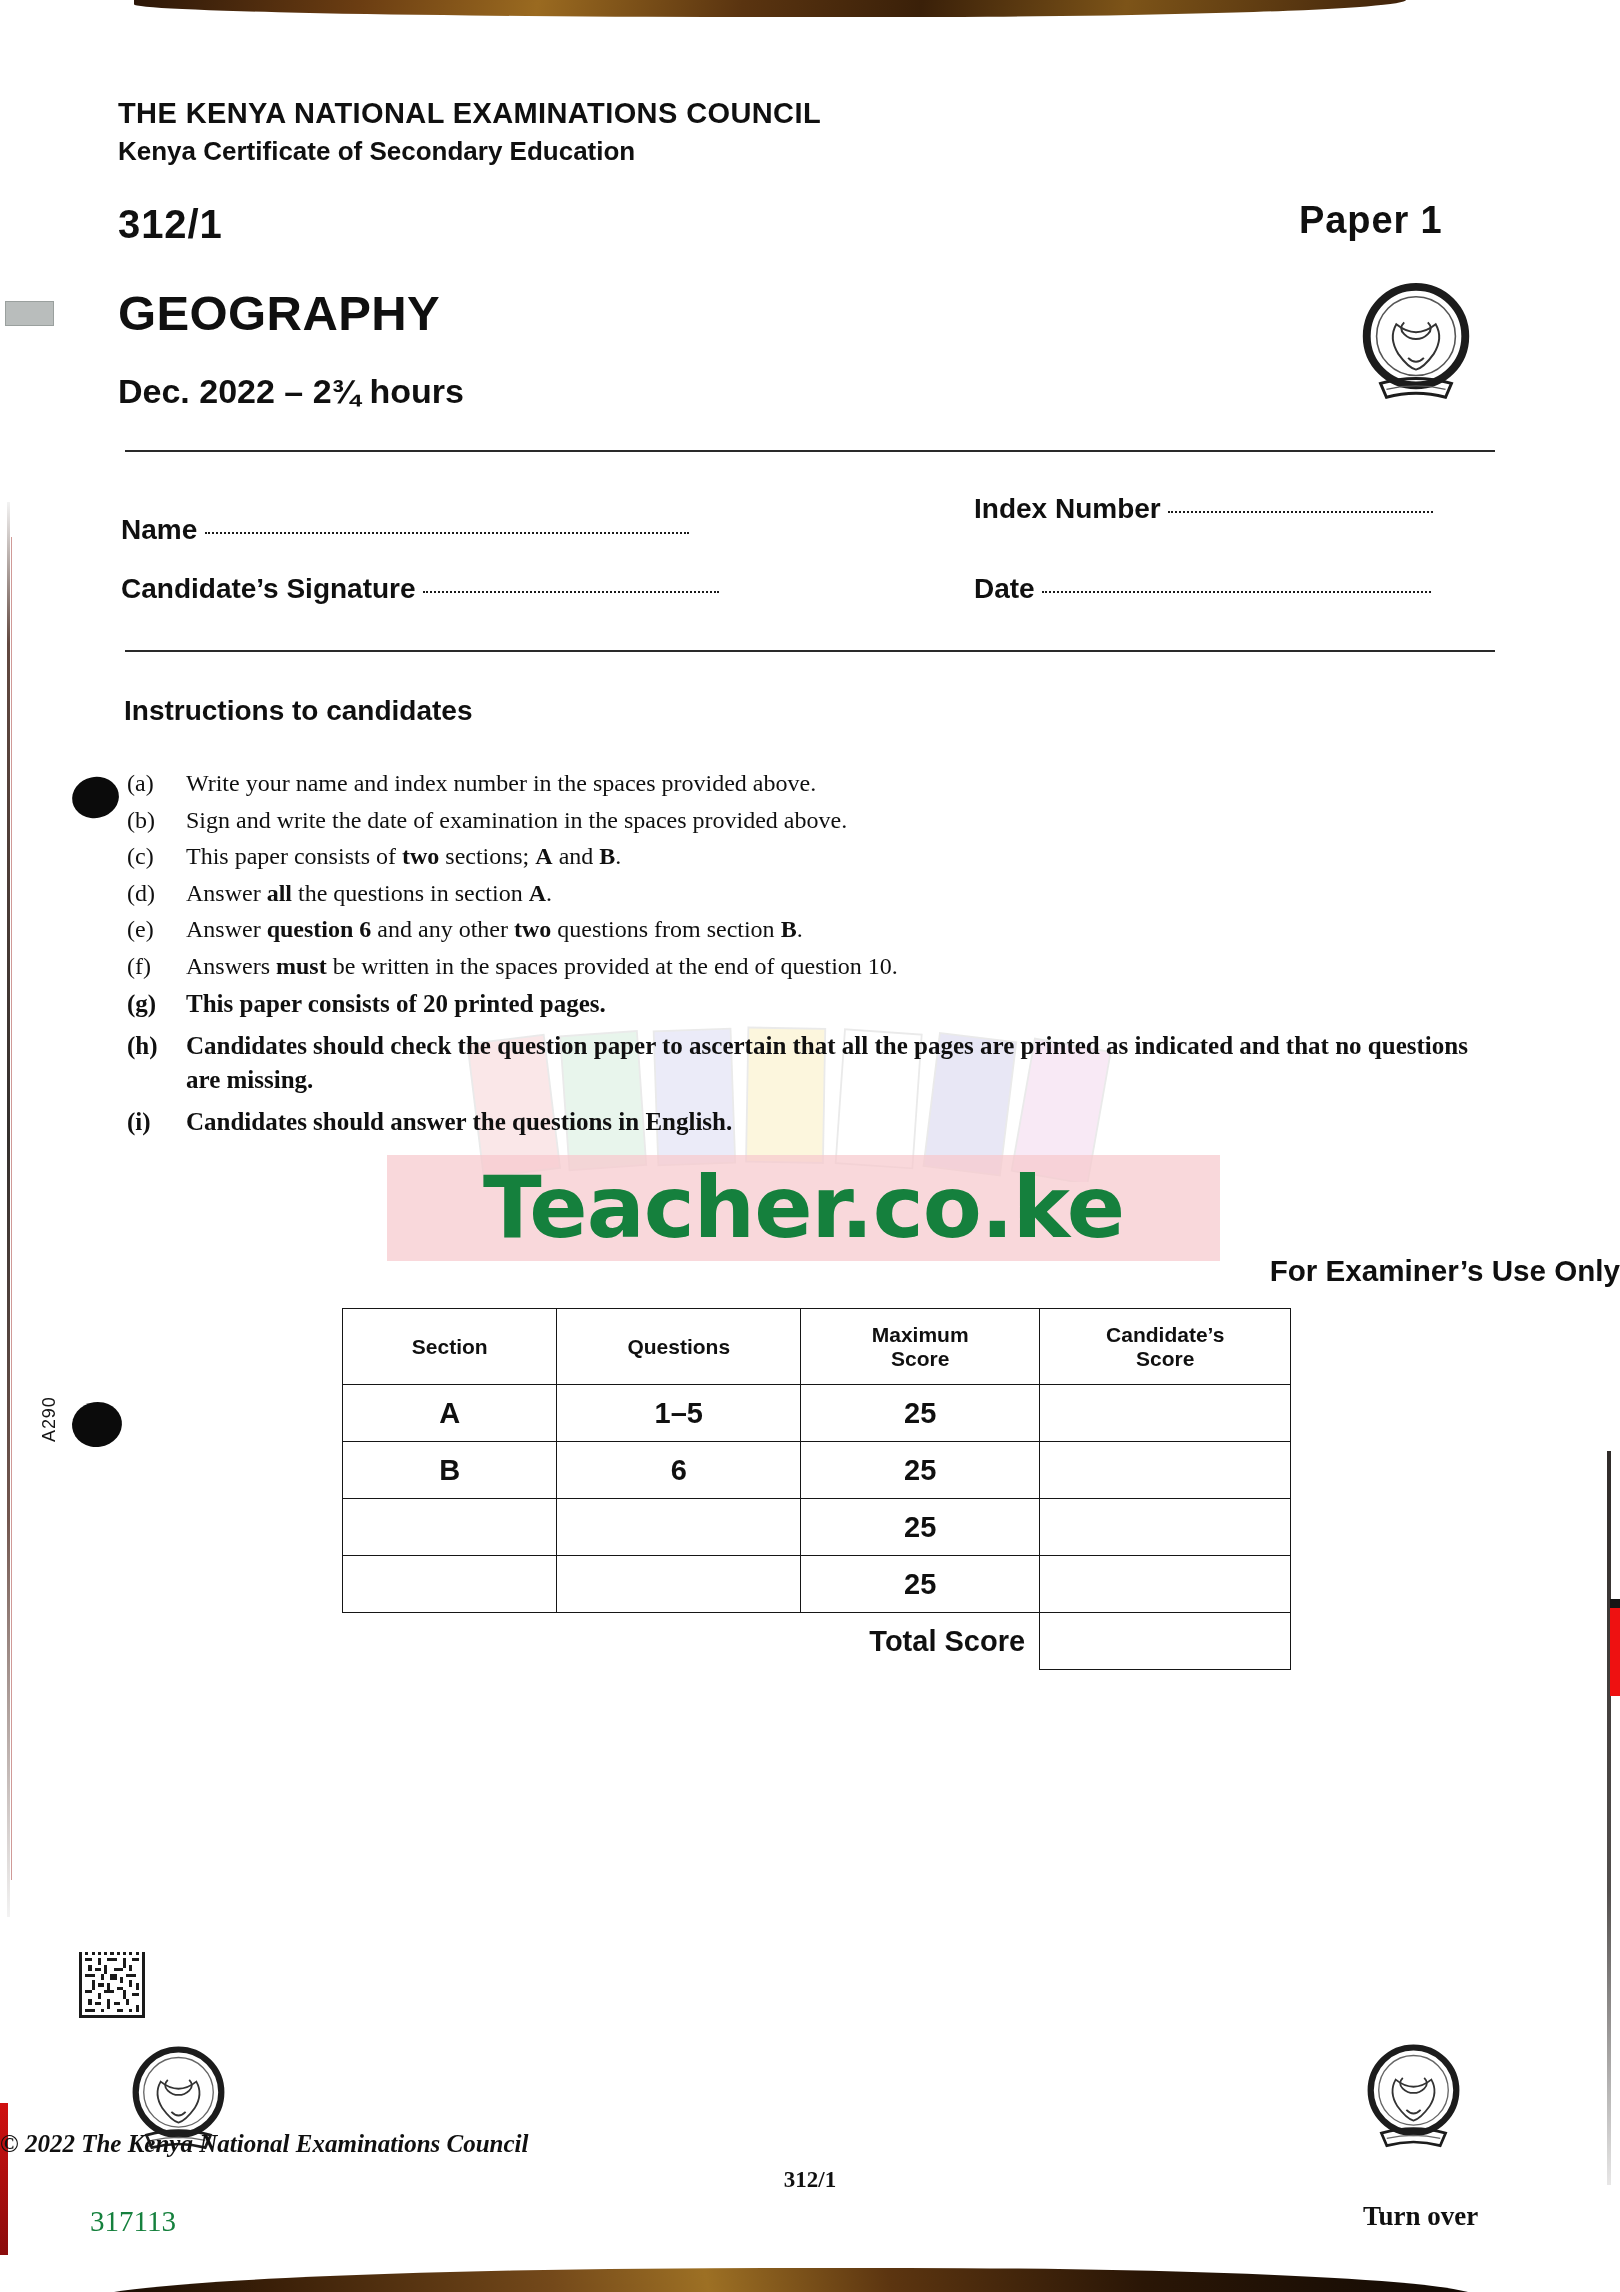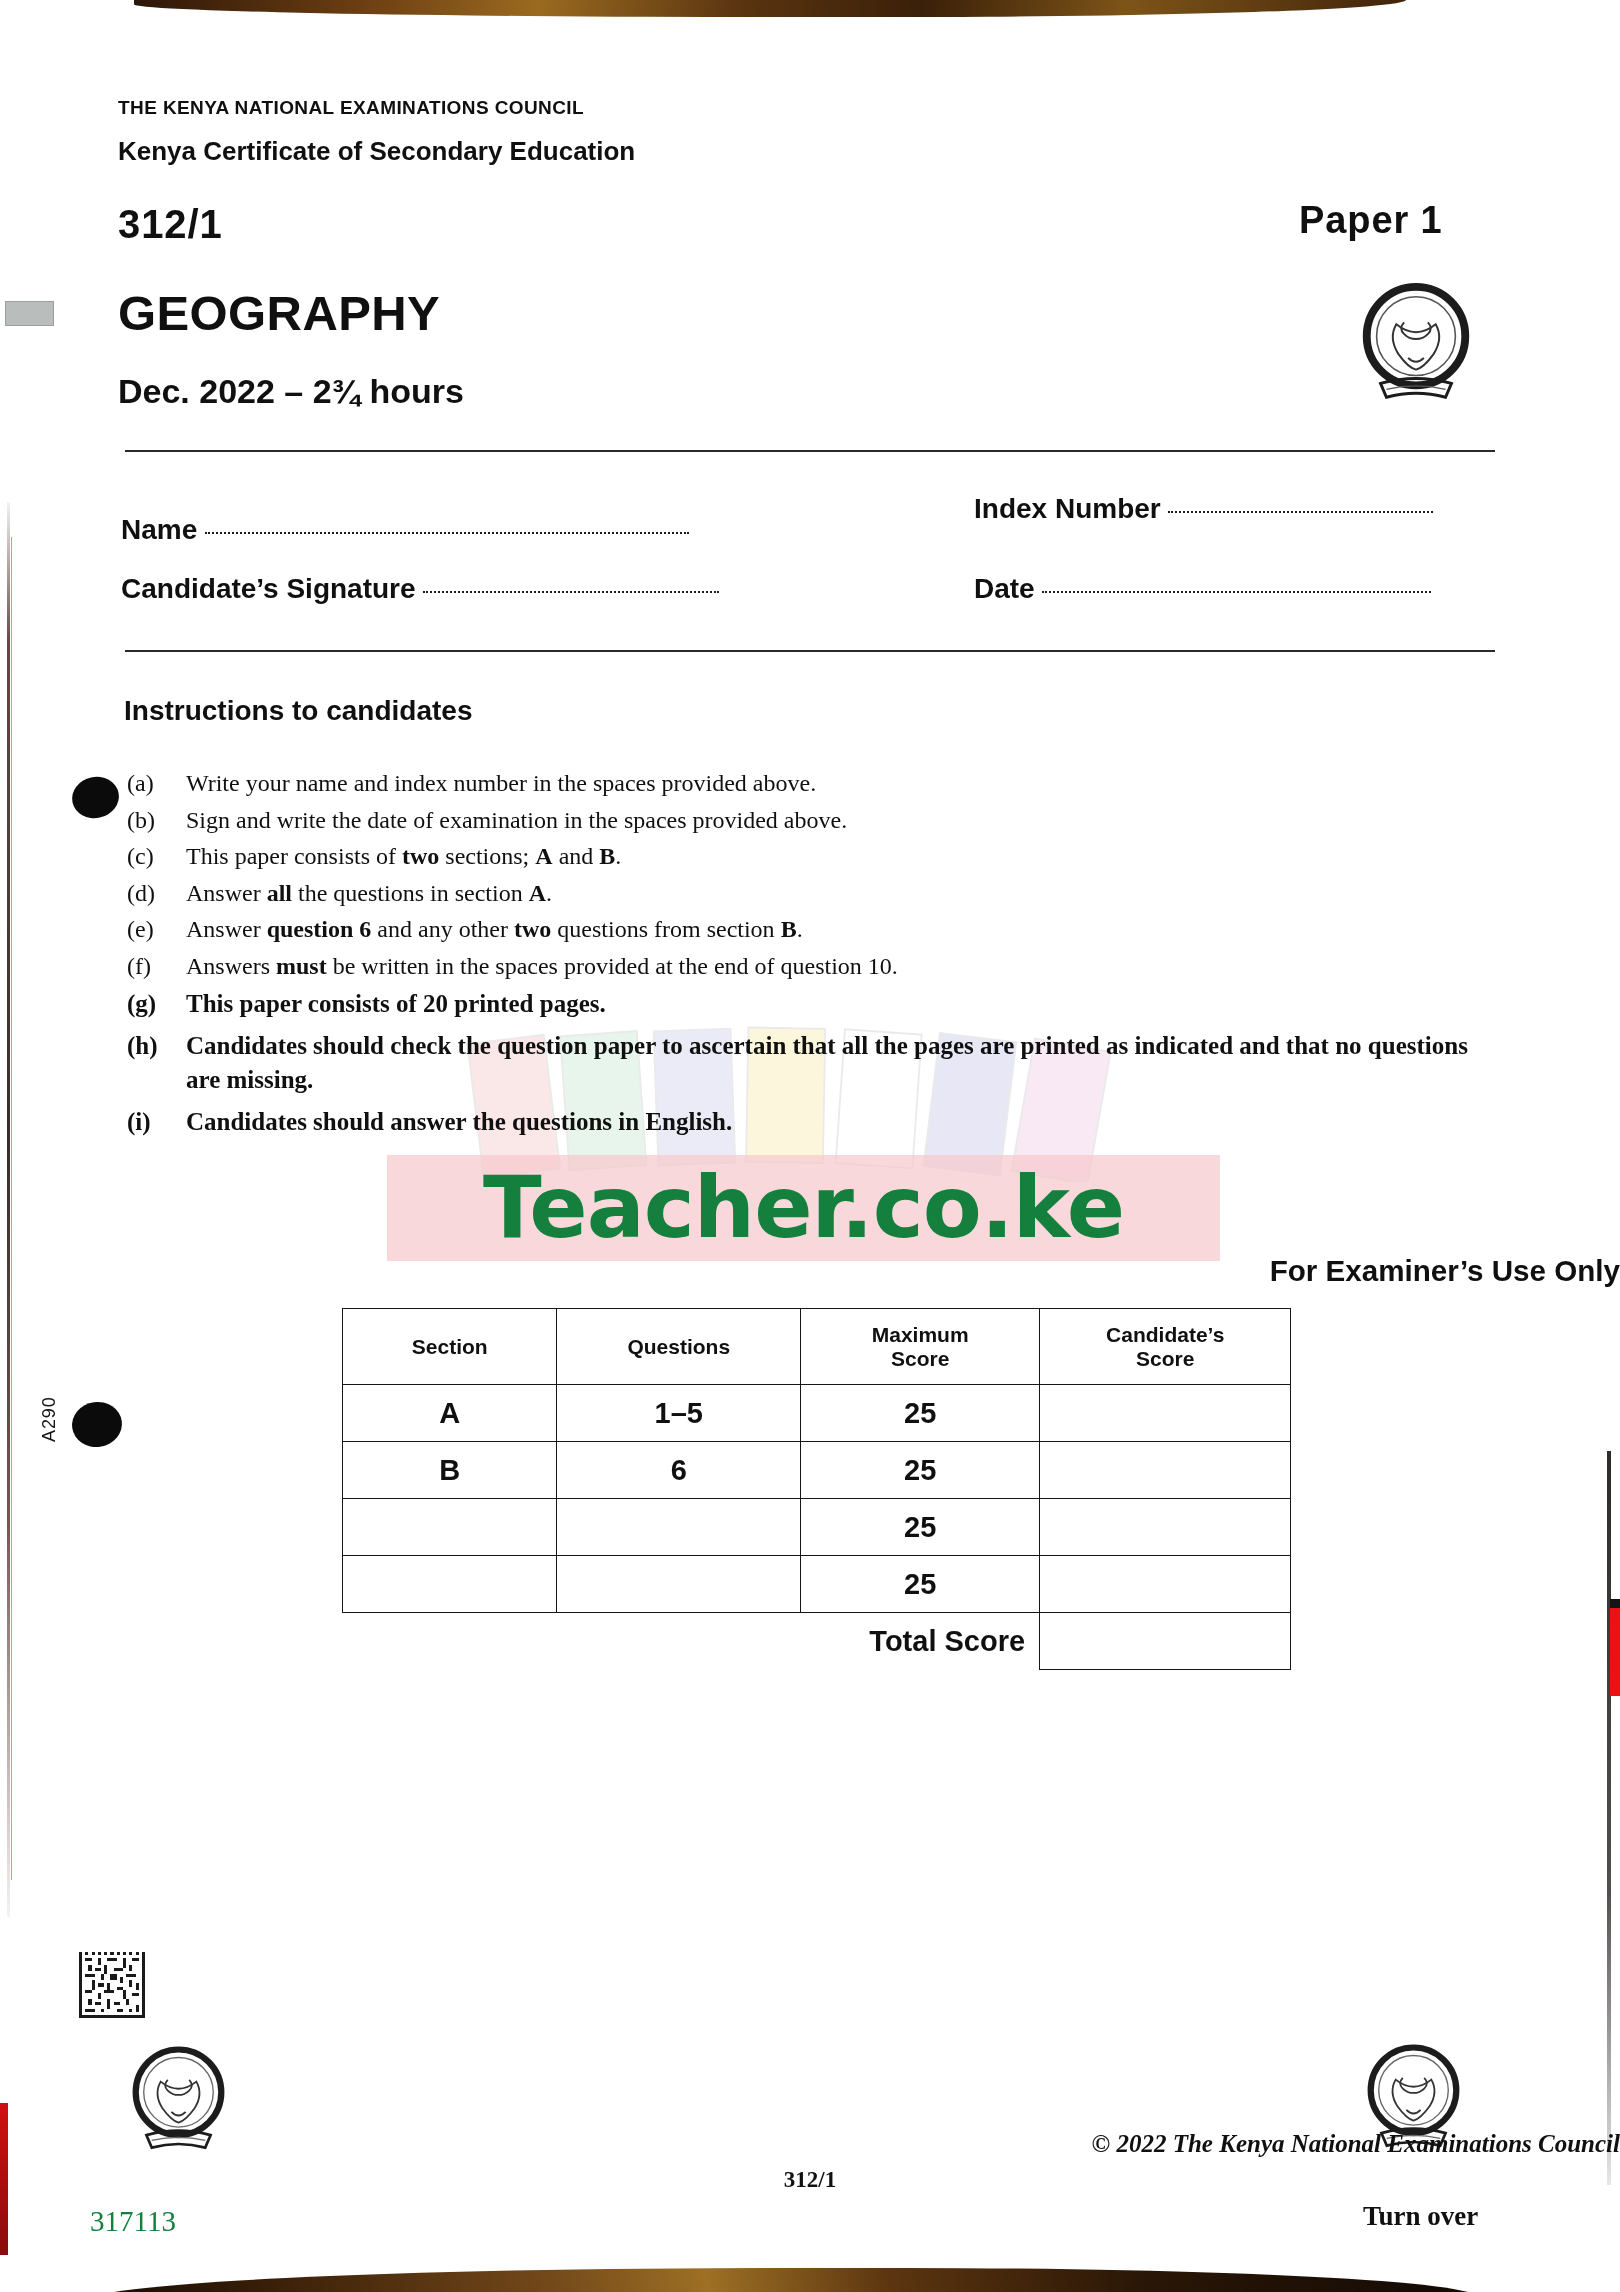--- a/index.html
+++ b/index.html
@@ -130,21 +130,21 @@
     position: absolute;
     left: 466px; top: 1021px;
     width: 752px; height: 161px;
     pointer-events: none;
     opacity: 0.55;
   }
 
   
   .hdr-council {
     position: absolute; left: 118px; top: 97px;
-    font-size: 19px; font-weight: bold; letter-spacing: 0.4px;
+    font-size: 29px; font-weight: bold; letter-spacing: 0.4px;
   }
   .hdr-cert {
     position: absolute; left: 118px; top: 136px;
     font-size: 26px; font-weight: bold;
   }
   .code-left {
     position: absolute; left: 118px; top: 202px;
     font-size: 40px; font-weight: bold; letter-spacing: 0.9px;
   }
   .paper-right {
@@ -251,21 +251,21 @@
 
   
   .qr {
     position: absolute; left: 79px; top: 1952px;
     width: 66px; height: 66px;
   }
   .crest-bl { position: absolute; left: 125px; top: 2042px; width: 107px; height: 122px; }
   .crest-br { position: absolute; left: 1360px; top: 2040px; width: 107px; height: 122px; }
   .foot-copy {
     position: absolute; left: 0; top: 2130px;
-    width: 1620px; text-align: right;
+    width: 1620px; text-align: left;
     font-family: "Liberation Serif", serif;
     font-style: italic; font-weight: bold;
     font-size: 25px;
   }
   .foot-code {
     position: absolute; left: 0; top: 2167px;
     width: 1620px; text-align: center;
     font-family: "Liberation Serif", serif;
     font-weight: bold; font-size: 23px;
   }

